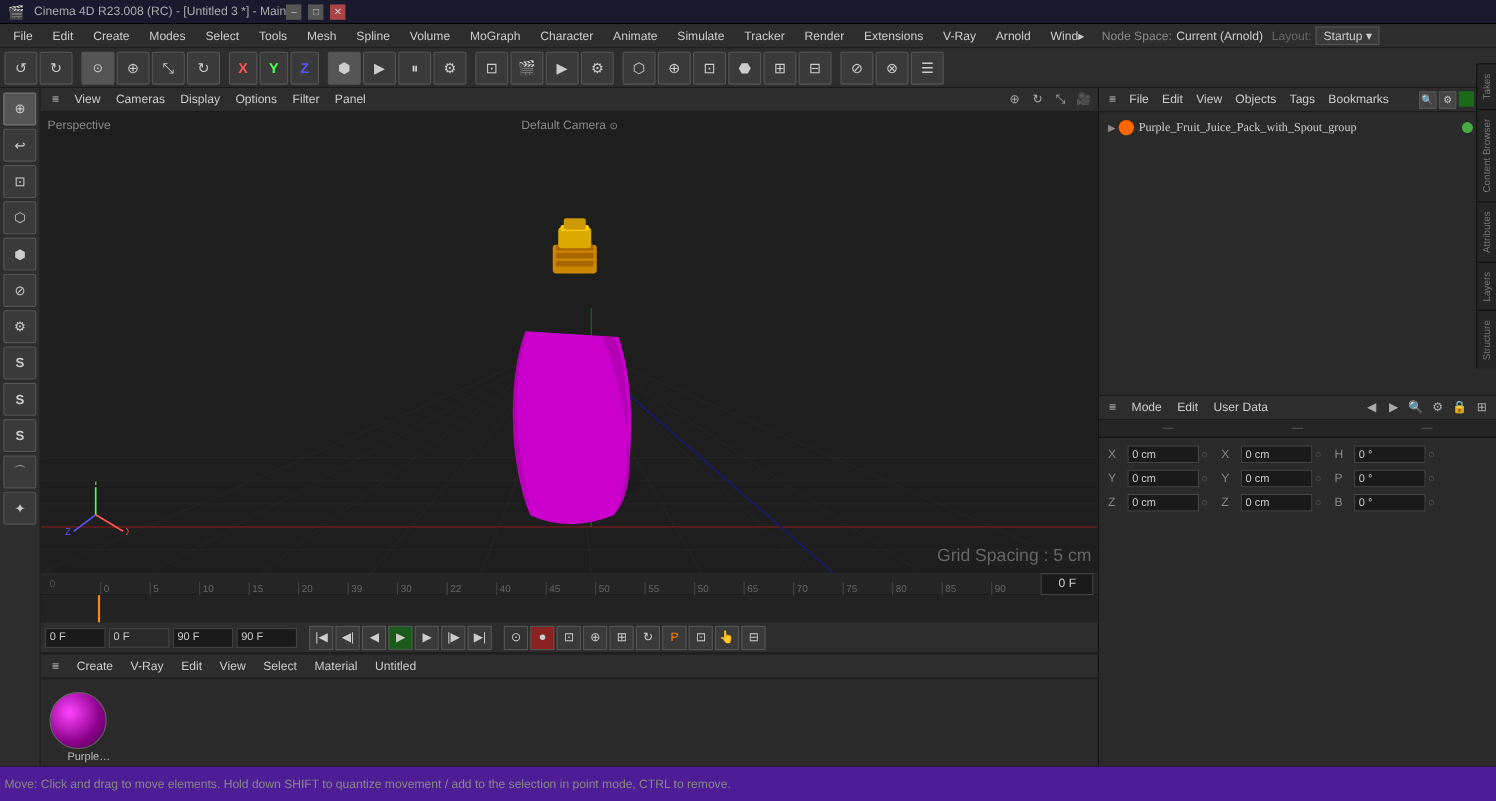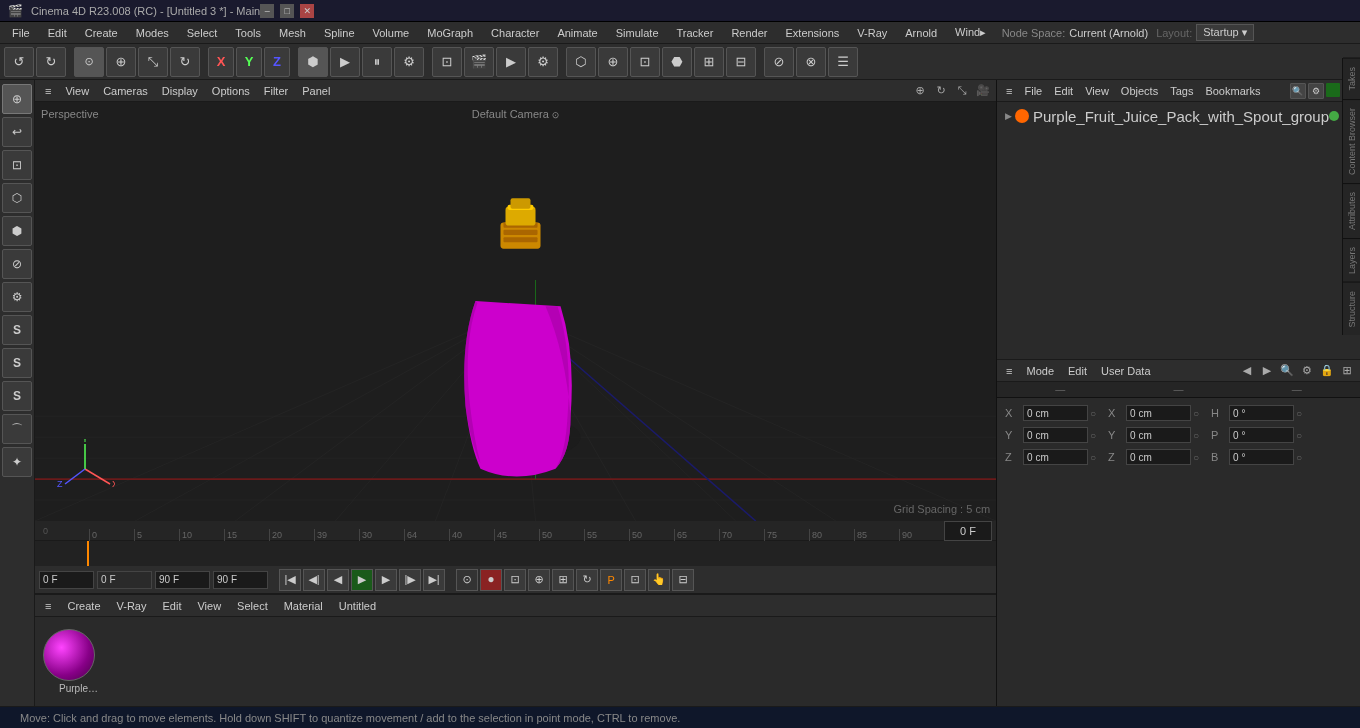--- a/index.html
+++ b/index.html
@@ -136,21 +136,21 @@
     }
     #camera-label {
       position: absolute;
       top: 6px; left: 50%;
       transform: translateX(-50%);
       font-size: 11px; color: #888;
     }
     #grid-spacing {
       position: absolute;
       bottom: 6px; right: 6px;
-      font-size: 11px; color: #666;
+      font-size: 16px; color: #666;
     }
 
     
     .grid-svg {
       position: absolute;
       top: 0; left: 0;
       width: 100%; height: 100%;
     }
     #timeline-ruler {
       height: 20px;
@@ -339,25 +339,25 @@
       color: #ccc;
       font-size: 11px;
       padding: 3px 20px;
       cursor: pointer;
       border-radius: 2px;
       margin-left: auto;
     }
 
     
     #statusbar {
-      height: 22px;
-      background: #0f172a;
-      display: flex;
-      align-items: center;
-      padding: 0 20px;
+      height: 32px;
+      background: #4c1d95;
+      display: flex;
+      align-items: center;
+      padding: 0 4px;
       border-top: 1px solid #1a1a1a;
       font-size: 11px;
       color: #888;
       position: fixed;
       bottom: 0;
       left: 0;
       right: 0;
     }
     .rtick {
       font-size: 9px;
@@ -677,21 +677,21 @@
           <span style="font-size:9px; color:#555; padding:0 4px; min-width:50px;">0</span>
           <div style="display:flex; flex:1; overflow:hidden;">
             <div style="display:flex; height:20px; align-items:flex-end;">
               <span class="rtick">0</span>
               <span class="rtick">5</span>
               <span class="rtick">10</span>
               <span class="rtick">15</span>
               <span class="rtick">20</span>
               <span class="rtick">39</span>
               <span class="rtick">30</span>
-              <span class="rtick">64</span>
+              <span class="rtick">22</span>
               <span class="rtick">40</span>
               <span class="rtick">45</span>
               <span class="rtick">50</span>
               <span class="rtick">55</span>
               <span class="rtick">50</span>
               <span class="rtick">65</span>
               <span class="rtick">70</span>
               <span class="rtick">75</span>
               <span class="rtick">80</span>
               <span class="rtick">85</span>
@@ -772,21 +772,21 @@
             <div class="om-icon-btn">🔍</div>
             <div class="om-icon-btn">⚙</div>
             <div class="om-icon-btn" style="background:#1a6a1a; width:14px; height:14px; border:none;"></div>
             <div class="om-icon-btn" style="background:#1a1a6a; width:14px; height:14px; border:none;"></div>
           </div>
         </div>
         <div id="om-content">
           <div class="om-item">
             <span style="color:#888; margin-right:3px; font-size:9px;">▶</span>
             <div class="om-item-icon" style="background:#ff6600;"></div>
-            <span style="font-size:15px; color:#ccc;">Purple_Fruit_Juice_Pack_with_Spout_group</span>
+            <span style="font-size:11px; color:#ccc;font-family:Liberation Serif, serif;">Purple_Fruit_Juice_Pack_with_Spout_group</span>
             <div class="om-dots">
               <div class="om-dot green"></div>
               <div class="om-dot green"></div>
             </div>
           </div>
         </div>
       </div>
 
       <div id="attributes-panel">
         <div id="attr-toolbar">

